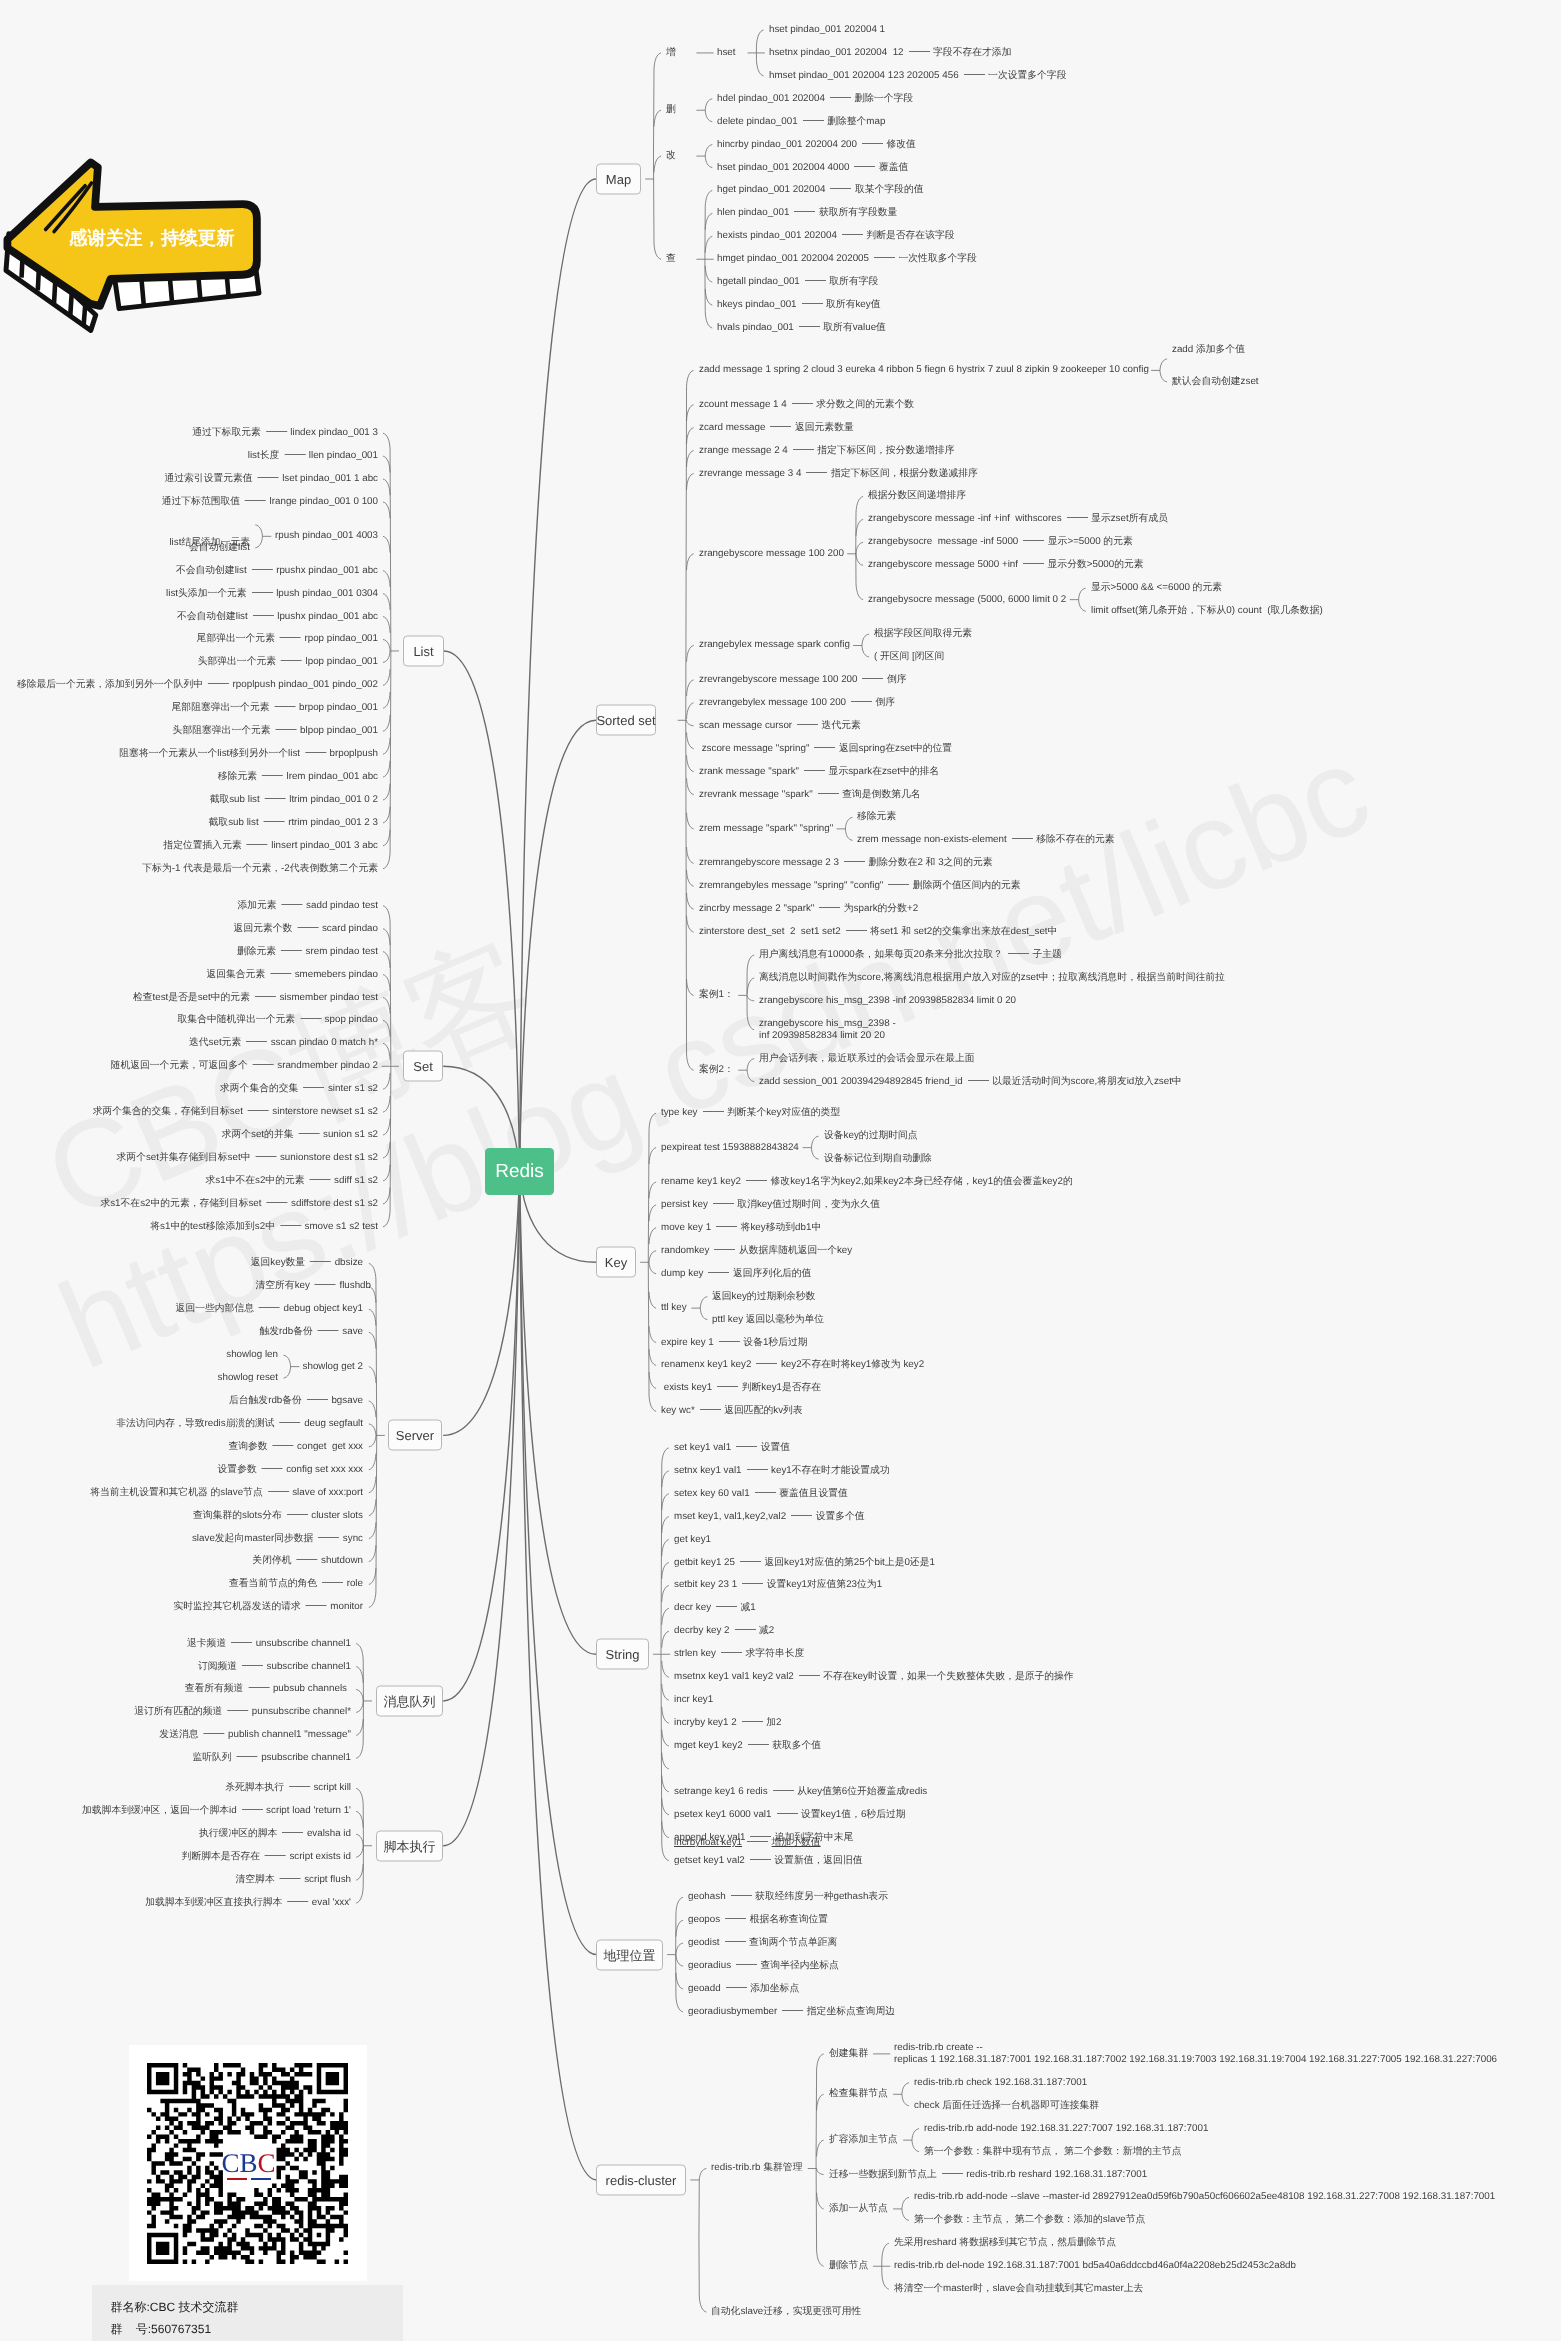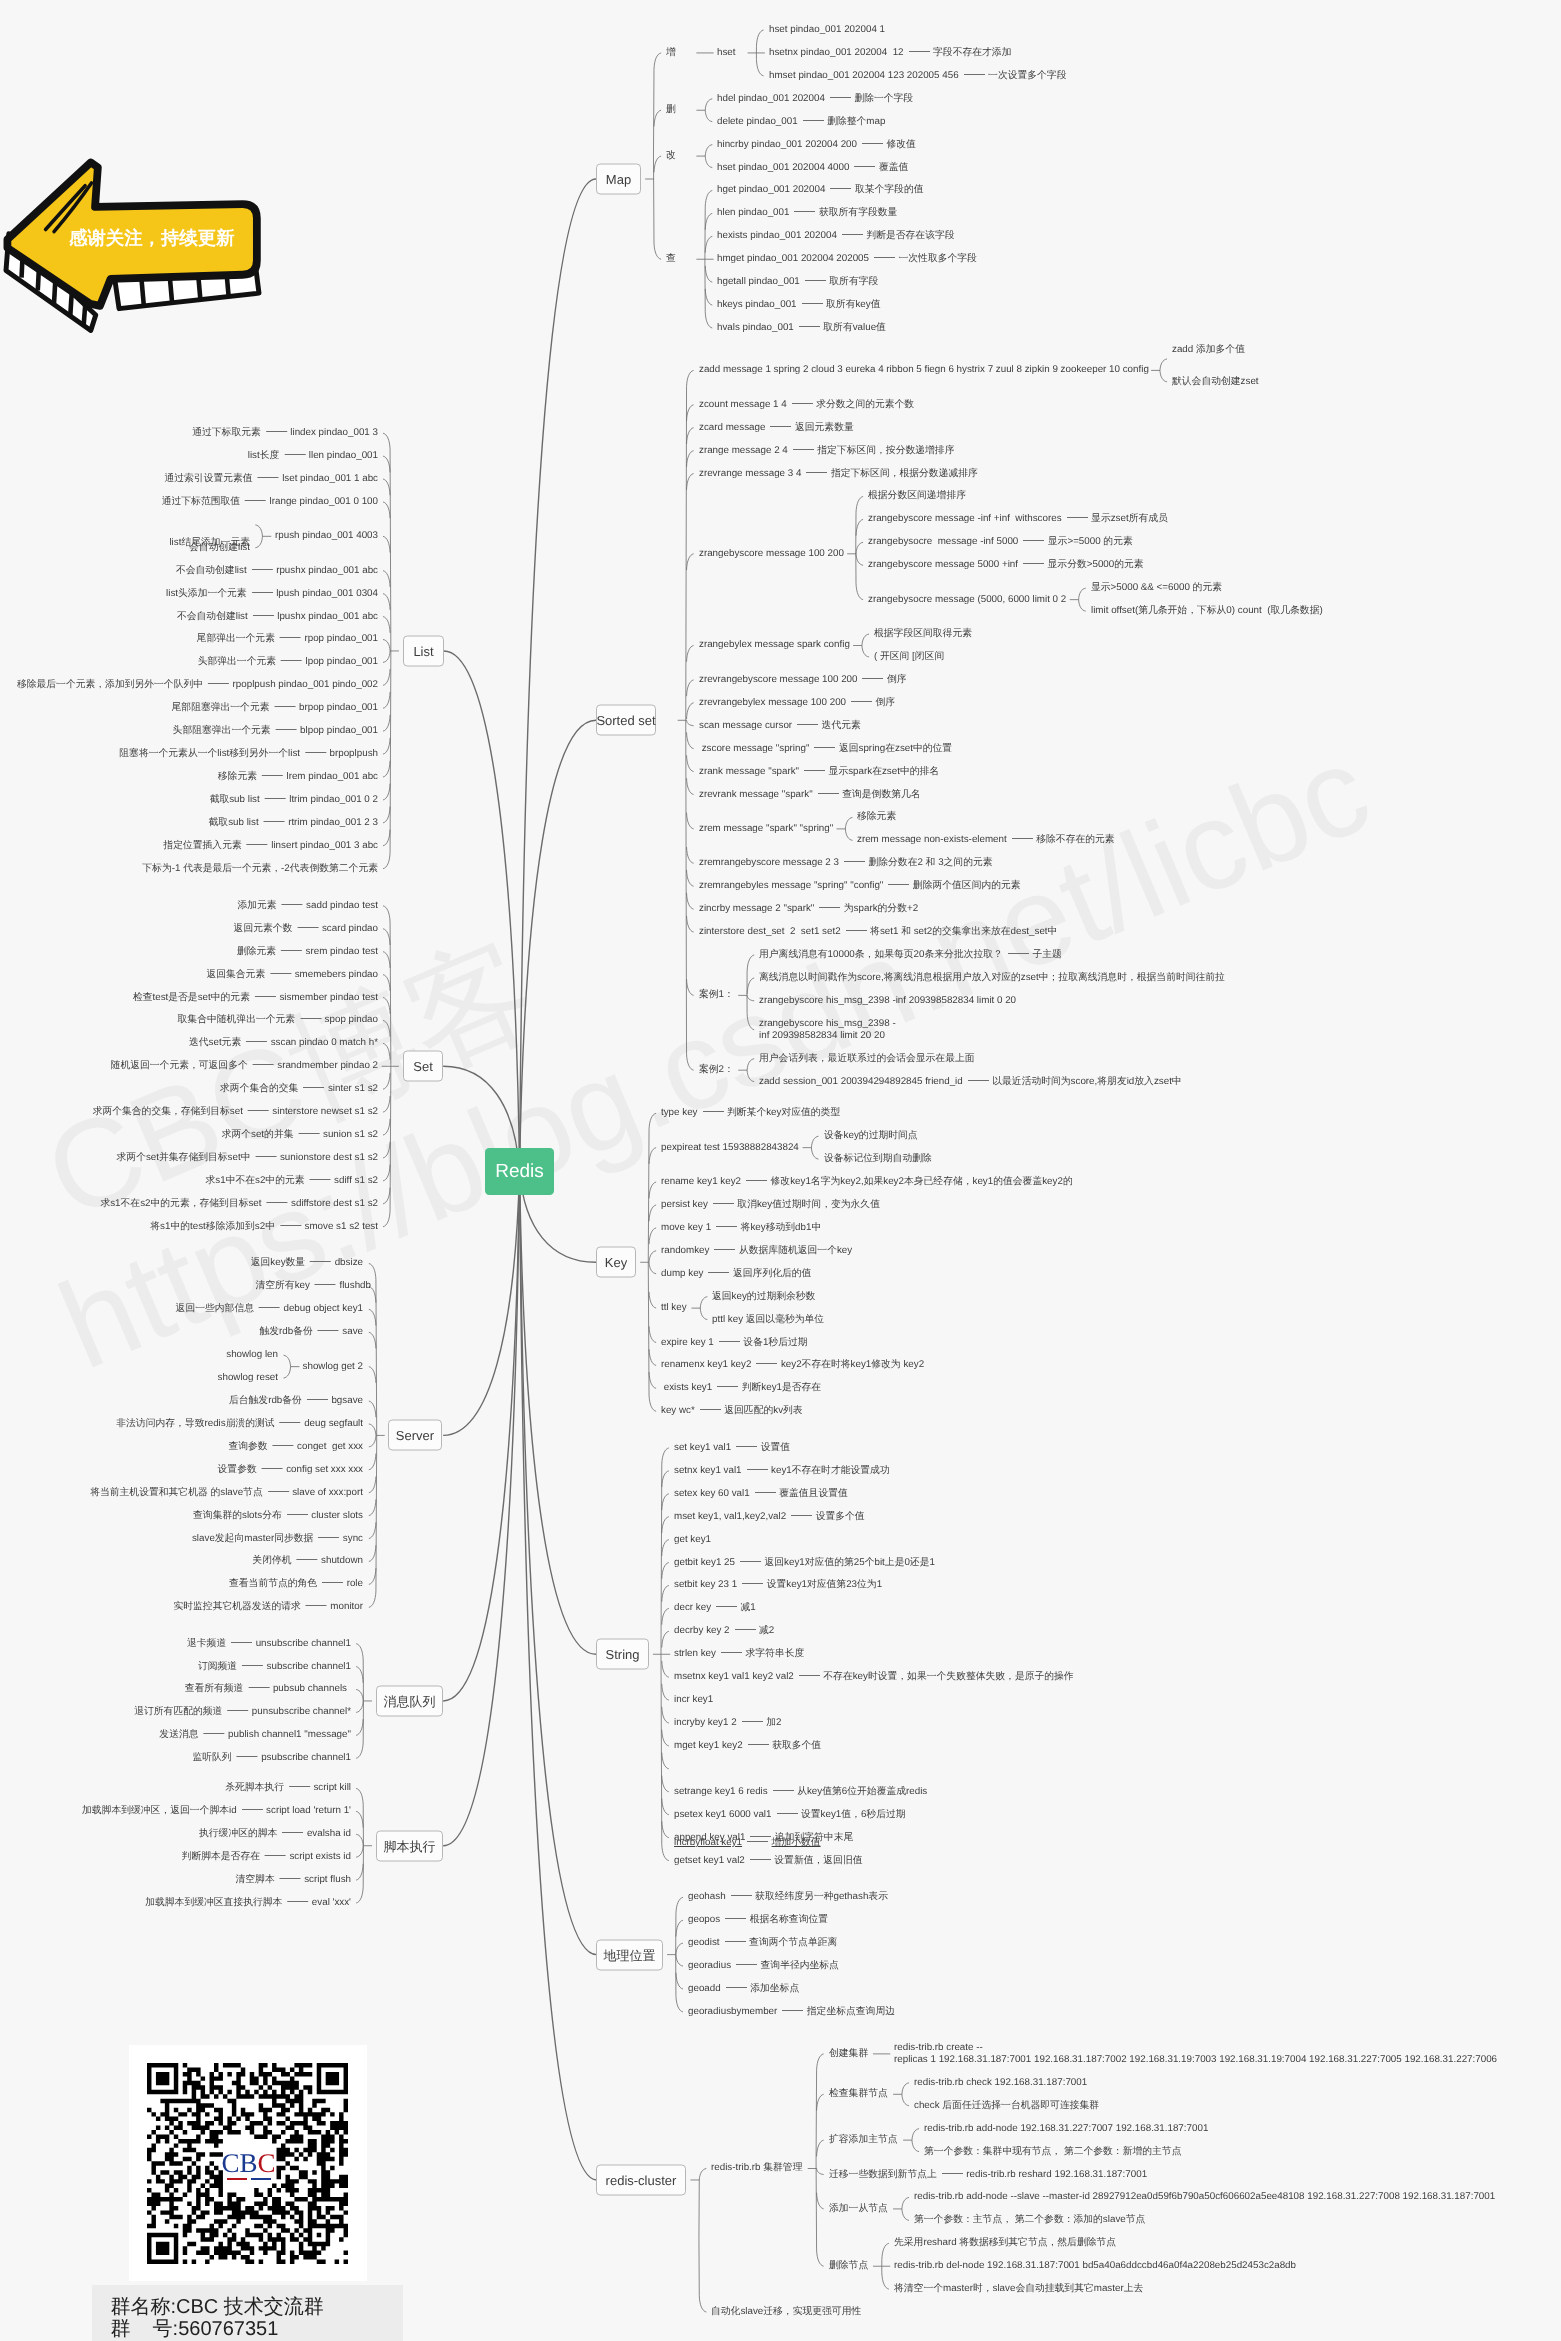--- a/index.html
+++ b/index.html
@@ -27,21 +27,21 @@
       left:485px;top:1148px;}
 .banner-text{position:absolute;left:69px;top:228px;color:#fff;white-space:nowrap;
       font-size:18.4px;font-weight:700;letter-spacing:0px;line-height:20.5px;}
 .qrcard{position:absolute;left:129px;top:2045px;width:238px;height:236px;background:#fff;}
 .qrlogo{position:absolute;left:91px;top:105px;width:57px;text-align:center;z-index:5;
         font-family:"Liberation Serif","DejaVu Serif",serif;font-size:27px;line-height:27px;}
 .qrlogo .c1{color:#1a3a8f;} .qrlogo .b1{color:#1a3a8f;} .qrlogo .c2{color:#b5121b;}
 .qrrule{position:relative;margin:1.4px auto 0;width:44px;height:1.4px;
         background:linear-gradient(90deg,#b5121b 0 46%,#ffffff 46% 54%,#1a3a8f 54% 100%);}
 .qrinfo{position:absolute;left:92px;top:2285px;width:311px;height:57px;background:#ececec;
-        color:#222;font-size:20px;line-height:22px;padding:11.3px 0 0 18.4px;box-sizing:border-box;
+        color:#222;font-size:12px;line-height:22px;padding:11.3px 0 0 18.4px;box-sizing:border-box;
         white-space:pre;overflow:hidden;}
 </style>
 </head>
 <body>
 
 <div id="stage">
 <svg class="deco" viewBox="0 0 400 300" style="position:absolute;left:2.8px;top:132px;width:283px;height:212px;">
   <path d="M8 144 L131 259 L124 281 L4 196 Z" fill="#ffffff" stroke="#111111" stroke-width="7" stroke-linejoin="round"></path>
   <path d="M157 202 L164 250 L362 228 L356 181 Z" fill="#ffffff" stroke="#111111" stroke-width="7" stroke-linejoin="round"></path>
   <g stroke="#111111" stroke-width="6.5" stroke-linecap="butt" fill="none">

